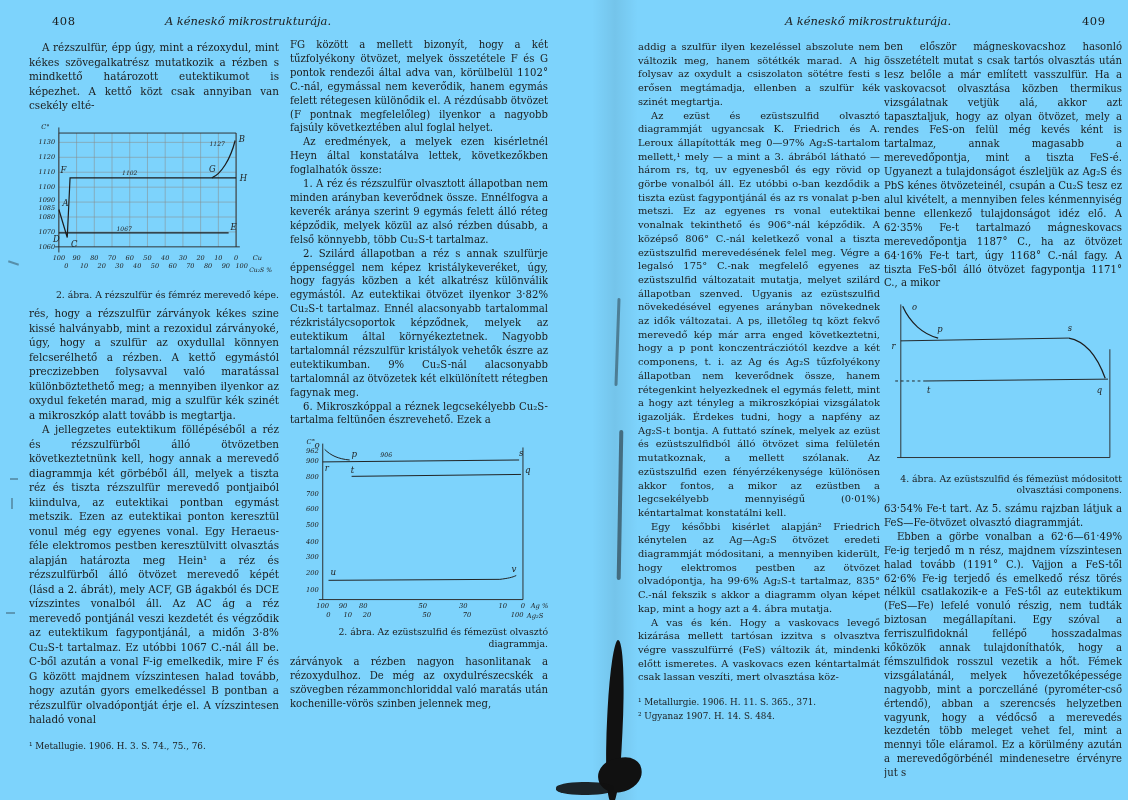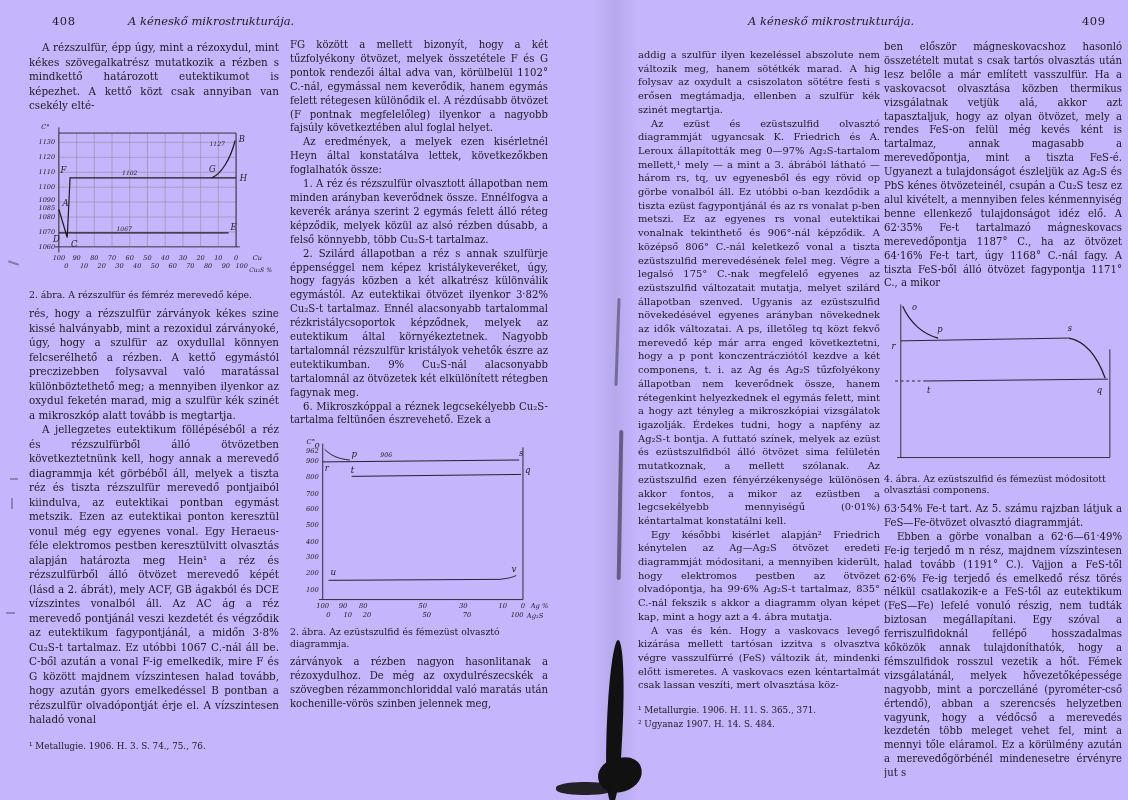--- a/index.html
+++ b/index.html
@@ -1,30 +1,30 @@
 <!DOCTYPE html>
 <html><head>
 <meta charset="utf-8">
 <style>
   html,body{margin:0;padding:0;}
   body{width:1128px;height:800px;background:#e8e5dd;font-family:"DejaVu Serif",serif;color:#1c1c1c;}
-  #sheet{position:relative;width:1128px;height:800px;background:#c4b5fd;overflow:hidden;}
+  #sheet{position:relative;width:1128px;height:800px;background:#7dd3fc;overflow:hidden;}
   .pagenum{position:absolute;top:14px;font-size:11.5px;letter-spacing:.5px;}
-  .runtitle{position:absolute;top:14px;width:240px;text-align:left;font-style:italic;font-size:11.5px;}
+  .runtitle{position:absolute;top:14px;width:240px;text-align:center;font-style:italic;font-size:11.5px;}
   .col{position:absolute;text-align:justify;overflow:hidden;}
   #l-col1{left:29px;top:40px;width:250px;height:748px;font-size:10.4px;line-height:14.5px;}
   #l-col2{left:290px;top:38px;width:258px;height:752px;font-size:10.1px;line-height:13.9px;}
-  #r-col1{left:638px;top:40px;width:242px;height:748px;font-size:9.9px;line-height:13.7px;margin-top:8px;}
+  #r-col1{left:638px;top:40px;width:242px;height:748px;font-size:9.9px;line-height:13.7px;}
   #r-col2{left:884px;top:40px;width:238px;height:752px;font-size:10.1px;line-height:13.9px;}
   .par{margin:0;text-align:justify;}
   .ind{text-indent:13px;}
   .footnote{margin-top:12px;font-size:8.8px;}
   .figure{margin:7px 0 3px;}
   .figure svg{display:block;width:100%;height:auto;}
-  .figcaption{text-align:left;font-size:9.3px;margin:2px 0 6px;line-height:11.5px;}
+  .figcaption{text-align:right;font-size:9.3px;margin:2px 0 6px;line-height:11.5px;}
   
   .grid{stroke:#8a8a85;stroke-width:.55;fill:none;}
   .axis{stroke:#2a2a2a;stroke-width:1;fill:none;}
   .curve{stroke:#1d1d1d;stroke-width:1.3;fill:none;}
   .thin{stroke:#1d1d1d;stroke-width:1;fill:none;}
   .dash{stroke:#1d1d1d;stroke-width:1;fill:none;stroke-dasharray:3,3;}
   svg text{font-family:"DejaVu Serif",serif;font-style:italic;font-size:7px;fill:#222;}
   svg text.pt{font-size:9px;}
   svg text.ann{font-size:6.5px;}
   
@@ -107,21 +107,21 @@
     <div class="figcaption">2. ábra. A rézszulfür és fémréz merevedő képe.</div>
 
     <p class="par">rés, hogy a rézszulfür zárványok kékes szine kissé halványabb, mint a rezoxidul zárványoké, úgy, hogy a szulfür az oxydullal könnyen felcserélhető a rézben. A kettő egymástól preczizebben folysavval való maratással különböztethető meg; a mennyiben ilyenkor az oxydul feketén marad, mig a szulfür kék szinét a mikroszkóp alatt tovább is megtartja.</p>
     <p class="par ind">A jellegzetes eutektikum föllépéséből a réz és rézszulfürből álló ötvözetben következtetnünk kell, hogy annak a merevedő diagrammja két görbéből áll, melyek a tiszta réz és tiszta rézszulfür merevedő pontjaiból kiindulva, az eutektikai pontban egymást metszik. Ezen az eutektikai ponton keresztül vonul még egy egyenes vonal. Egy Heraeus-féle elektromos pestben keresztülvitt olvasztás alapján határozta meg Hein¹ a réz és rézszulfürből álló ötvözet merevedő képét (lásd a 2. ábrát), mely ACF, GB ágakból és DCE vízszintes vonalból áll. Az AC ág a réz merevedő pontjánál veszi kezdetét és végződik az eutektikum fagypontjánál, a midőn 3·8% Cu₂S-t tartalmaz. Ez utóbbi 1067 C.-nál áll be. C-ből azután a vonal F-ig emelkedik, mire F és G között majdnem vízszintesen halad tovább, hogy azután gyors emelkedéssel B pontban a rézszulfür olvadópontját érje el. A vízszintesen haladó vonal</p>
     <div class="footnote">¹ Metallugie. 1906. H. 3. S. 74., 75., 76.</div>
   </div>
 
   <div class="col" id="l-col2">
     <p class="par">FG között a mellett bizonyít, hogy a két tűzfolyékony ötvözet, melyek összetétele F és G pontok rendezői által adva van, körülbelül 1102° C.-nál, egymással nem keverődik, hanem egymás felett rétegesen különődik el. A rézdúsabb ötvözet (F pontnak megfelelőleg) ilyenkor a nagyobb fajsúly következtében alul foglal helyet.</p>
     <p class="par ind">Az eredmények, a melyek ezen kisérletnél Heyn által konstatálva lettek, következőkben foglalhatók össze:</p>
-    <p class="par ind">1. A réz és rézszulfür olvasztott állapotban nem minden arányban keverődnek össze. Ennélfogva a keverék aránya szerint 2 egymás felett álló réteg képződik, melyek közül az alsó rézben dúsabb, a felső könnyebb, több Cu₂S-t tartalmaz.</p>
+    <p class="par ind">1. A réz és rézszulfür olvasztott állapotban nem minden arányban keverődnek össze. Ennélfogva a keverék aránya szerint 9 egymás felett álló réteg képződik, melyek közül az alsó rézben dúsabb, a felső könnyebb, több Cu₂S-t tartalmaz.</p>
     <p class="par ind">2. Szilárd állapotban a réz s annak szulfürje éppenséggel nem képez kristálykeveréket, úgy, hogy fagyás közben a két alkatrész különválik egymástól. Az eutektikai ötvözet ilyenkor 3·82% Cu₂S-t tartalmaz. Ennél alacsonyabb tartalommal rézkristálycsoportok képződnek, melyek az eutektikum által környékeztetnek. Nagyobb tartalomnál rézszulfür kristályok vehetők észre az eutektikumban. 9% Cu₂S-nál alacsonyabb tartalomnál az ötvözetek két elkülönített rétegben fagynak meg.</p>
     <p class="par ind">6. Mikroszkóppal a réznek legcsekélyebb Cu₂S-tartalma feltünően észrevehető. Ezek a</p>
 
     <div class="figure">
       <svg viewBox="0 0 268 196">
         <path class="axis" d="M34 10V172M30 172H242M242 14V172"></path>
         <path class="thin" d="M36 16C42 22 50 26 62 27"></path>
         <path class="thin" d="M34 29L238 27"></path>
         <path class="thin" d="M64 44L240 42"></path>
         <path class="thin" d="M40 152L218 151C226 150 231 149 235 147"></path>

